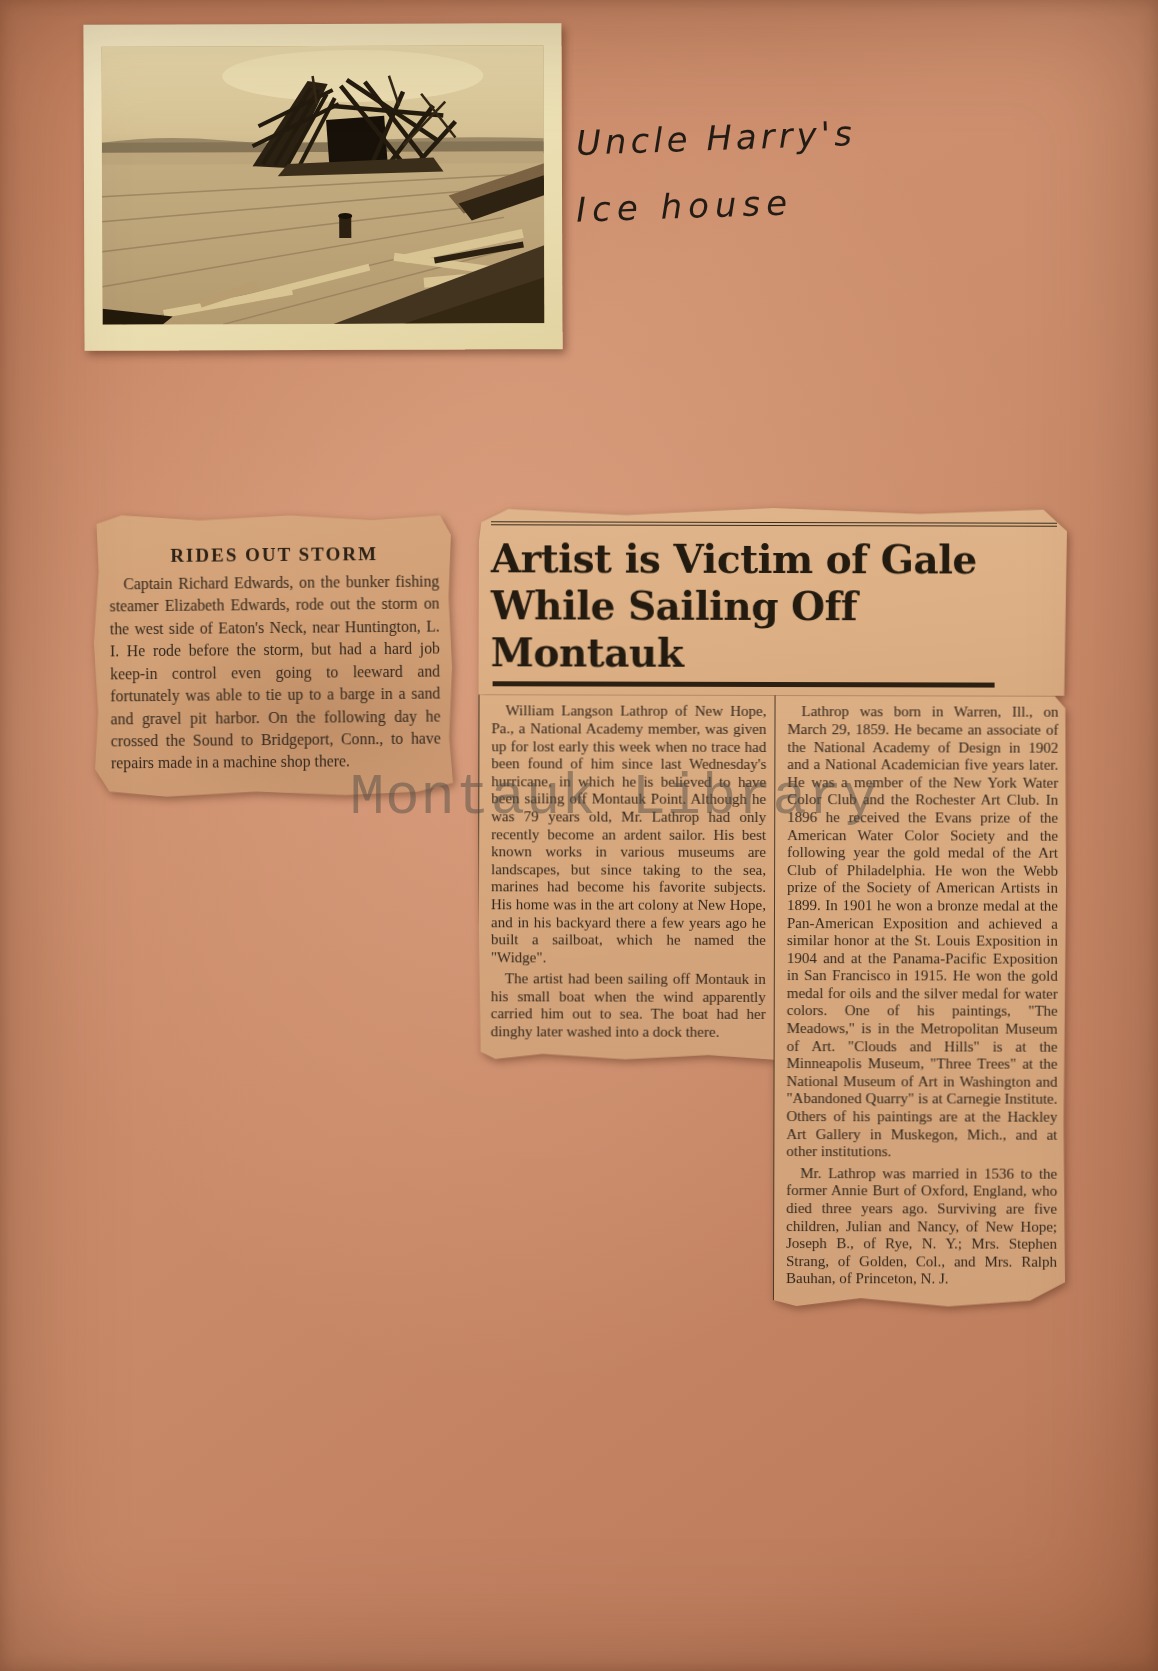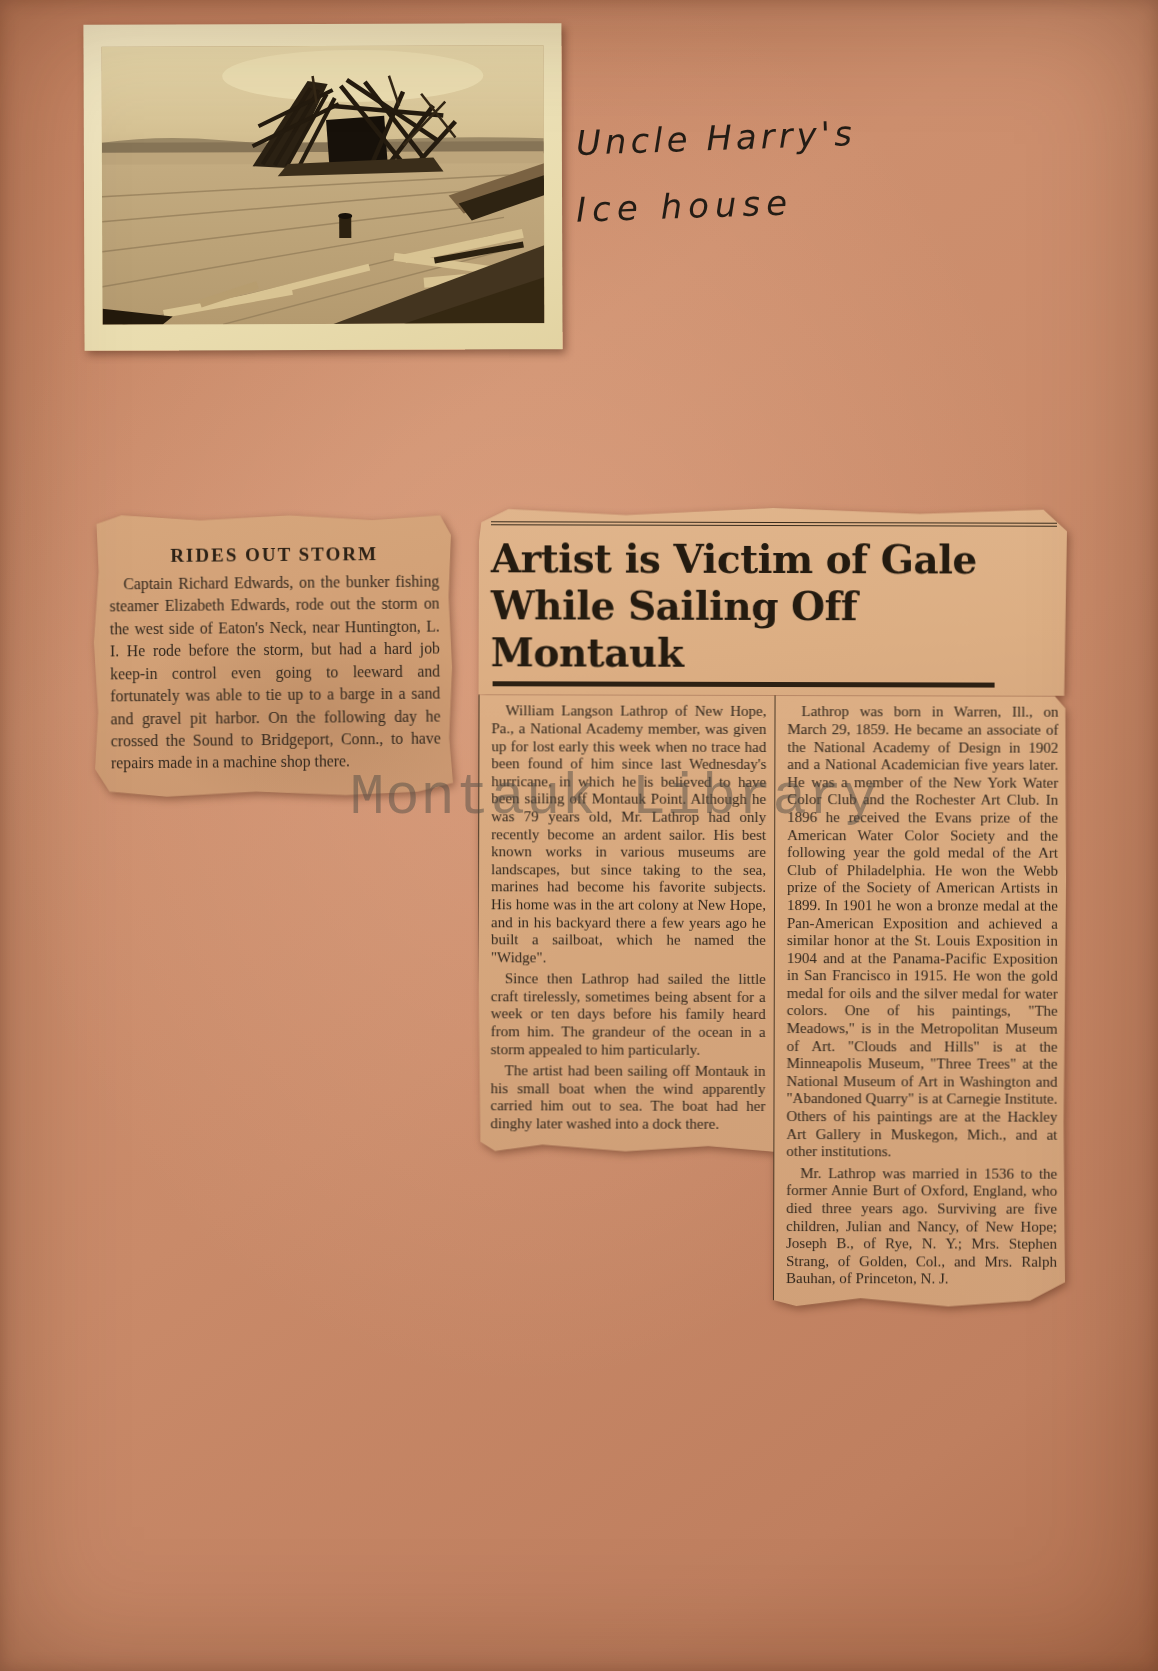--- a/index.html
+++ b/index.html
@@ -171,21 +171,20 @@
   <div class="main-head-paper">
     <div class="head-rule"></div>
     <h1 class="headline">Artist is Victim of Gale</h1>
     <h1 class="headline">While Sailing Off Montauk</h1>
     <div class="head-underline"></div>
   </div>
   <div class="cols">
     <div class="col col1">
 
     <p class="np-para">William Langson Lathrop of New Hope, Pa., a National Academy member, was given up for lost early this week when no trace had been found of him since last Wednesday's hurricane, in which he is believed to have been sailing off Montauk Point.  Although he was 79 years old, Mr. Lathrop had only recently become an ardent sailor.  His best known works in various museums are landscapes, but since taking to the sea, marines had become his favorite subjects.  His home was in the art colony at New Hope, and in his backyard there a few years ago he built a sailboat, which he named the "Widge".</p>
-        <p class="np-para">Since then Lathrop had sailed the little craft tirelessly, sometimes being absent for a week or ten days before his family heard from him.  The grandeur of the ocean in a storm appealed to him particularly.</p>
         <p class="np-para">The artist had been sailing off Montauk in his small boat when the wind apparently carried him out to sea.  The boat had her dinghy later washed into a dock there.</p>
       </div>
     <div class="col col2">
 
     <p class="np-para">Lathrop was born in Warren, Ill., on March 29, 1859. He became an associate of the National Academy of Design in 1902 and a National Academician five years later.  He was a member of the New York Water Color Club and the Rochester Art Club.  In 1896 he received the Evans prize of the American Water Color Society and the following year the gold medal of the Art Club of Philadelphia. He won the Webb prize of the Society of American Artists in 1899. In 1901 he won a bronze medal at the Pan-American Exposition and achieved a similar honor at the St. Louis Exposition in 1904 and at the Panama-Pacific Exposition in San Francisco in 1915. He won the gold medal for oils and the silver medal for water colors.  One of his paintings, "The Meadows," is in the Metropolitan Museum of Art. "Clouds and Hills" is at the Minneapolis Museum, "Three Trees" at the National Museum of Art in Washington and "Abandoned Quarry" is at Carnegie Institute. Others of his paintings are at the Hackley Art Gallery in Muskegon, Mich., and at other institutions.</p>
         <p class="np-para">Mr. Lathrop was married in 1536 to the former Annie Burt of Oxford, England, who died three years ago.  Surviving are five children, Julian and Nancy, of New Hope; Joseph B., of Rye, N. Y.; Mrs. Stephen Strang, of Golden, Col., and Mrs. Ralph Bauhan, of Princeton, N. J.</p>
       </div>
   </div>
 </div>
 

